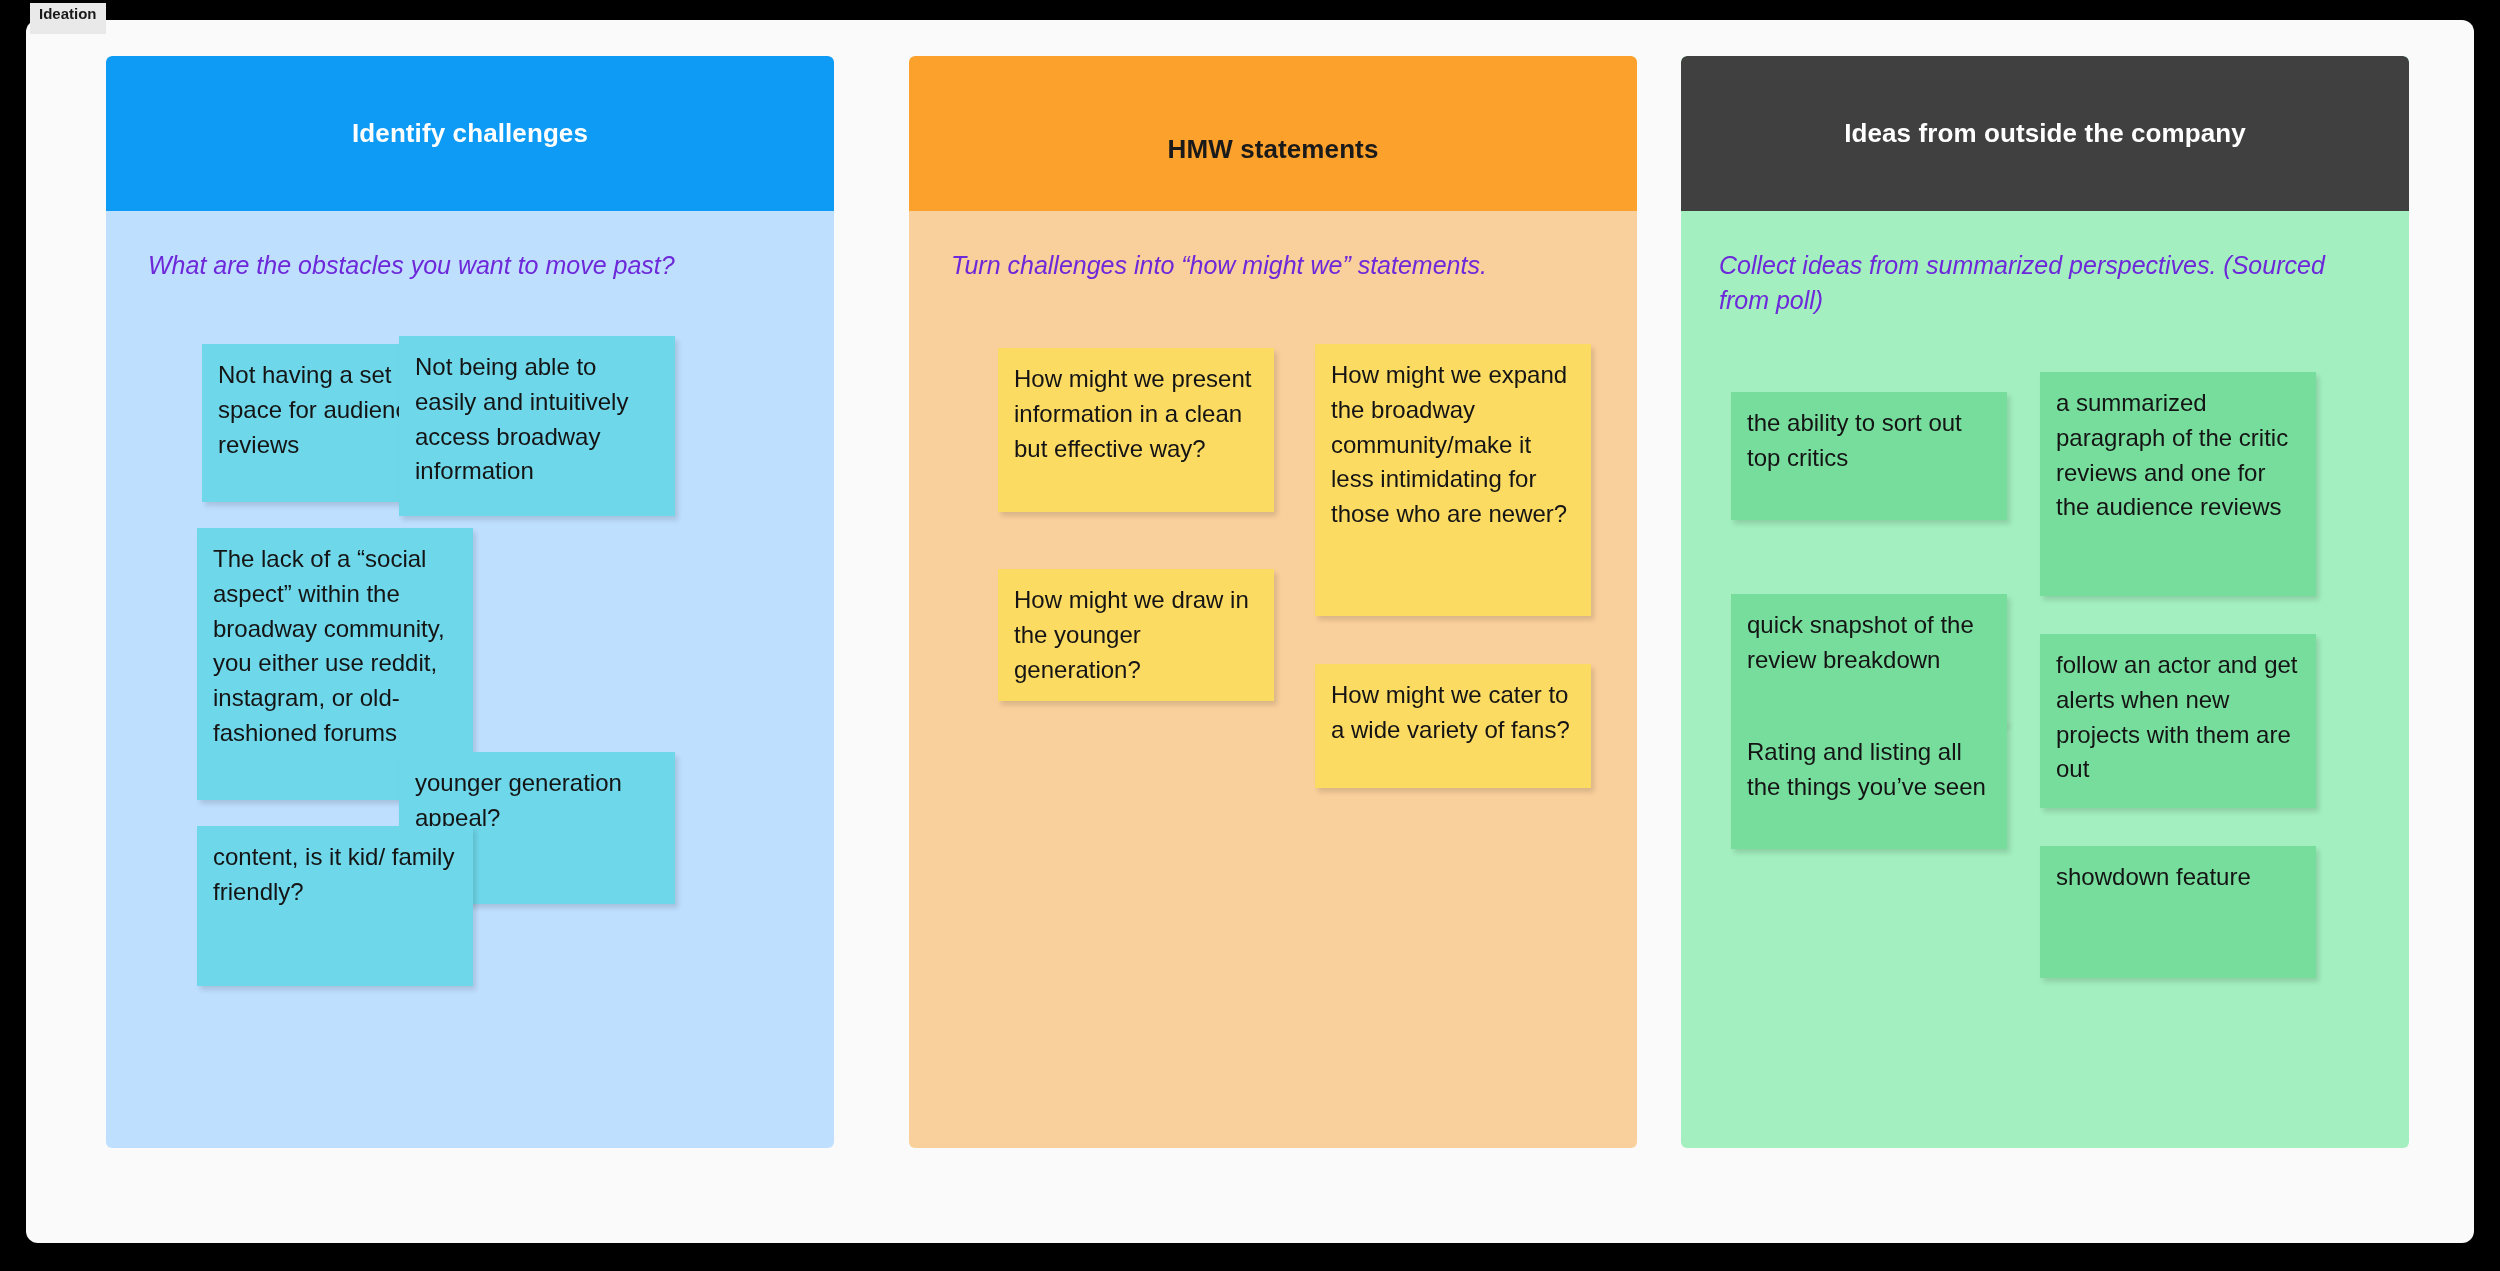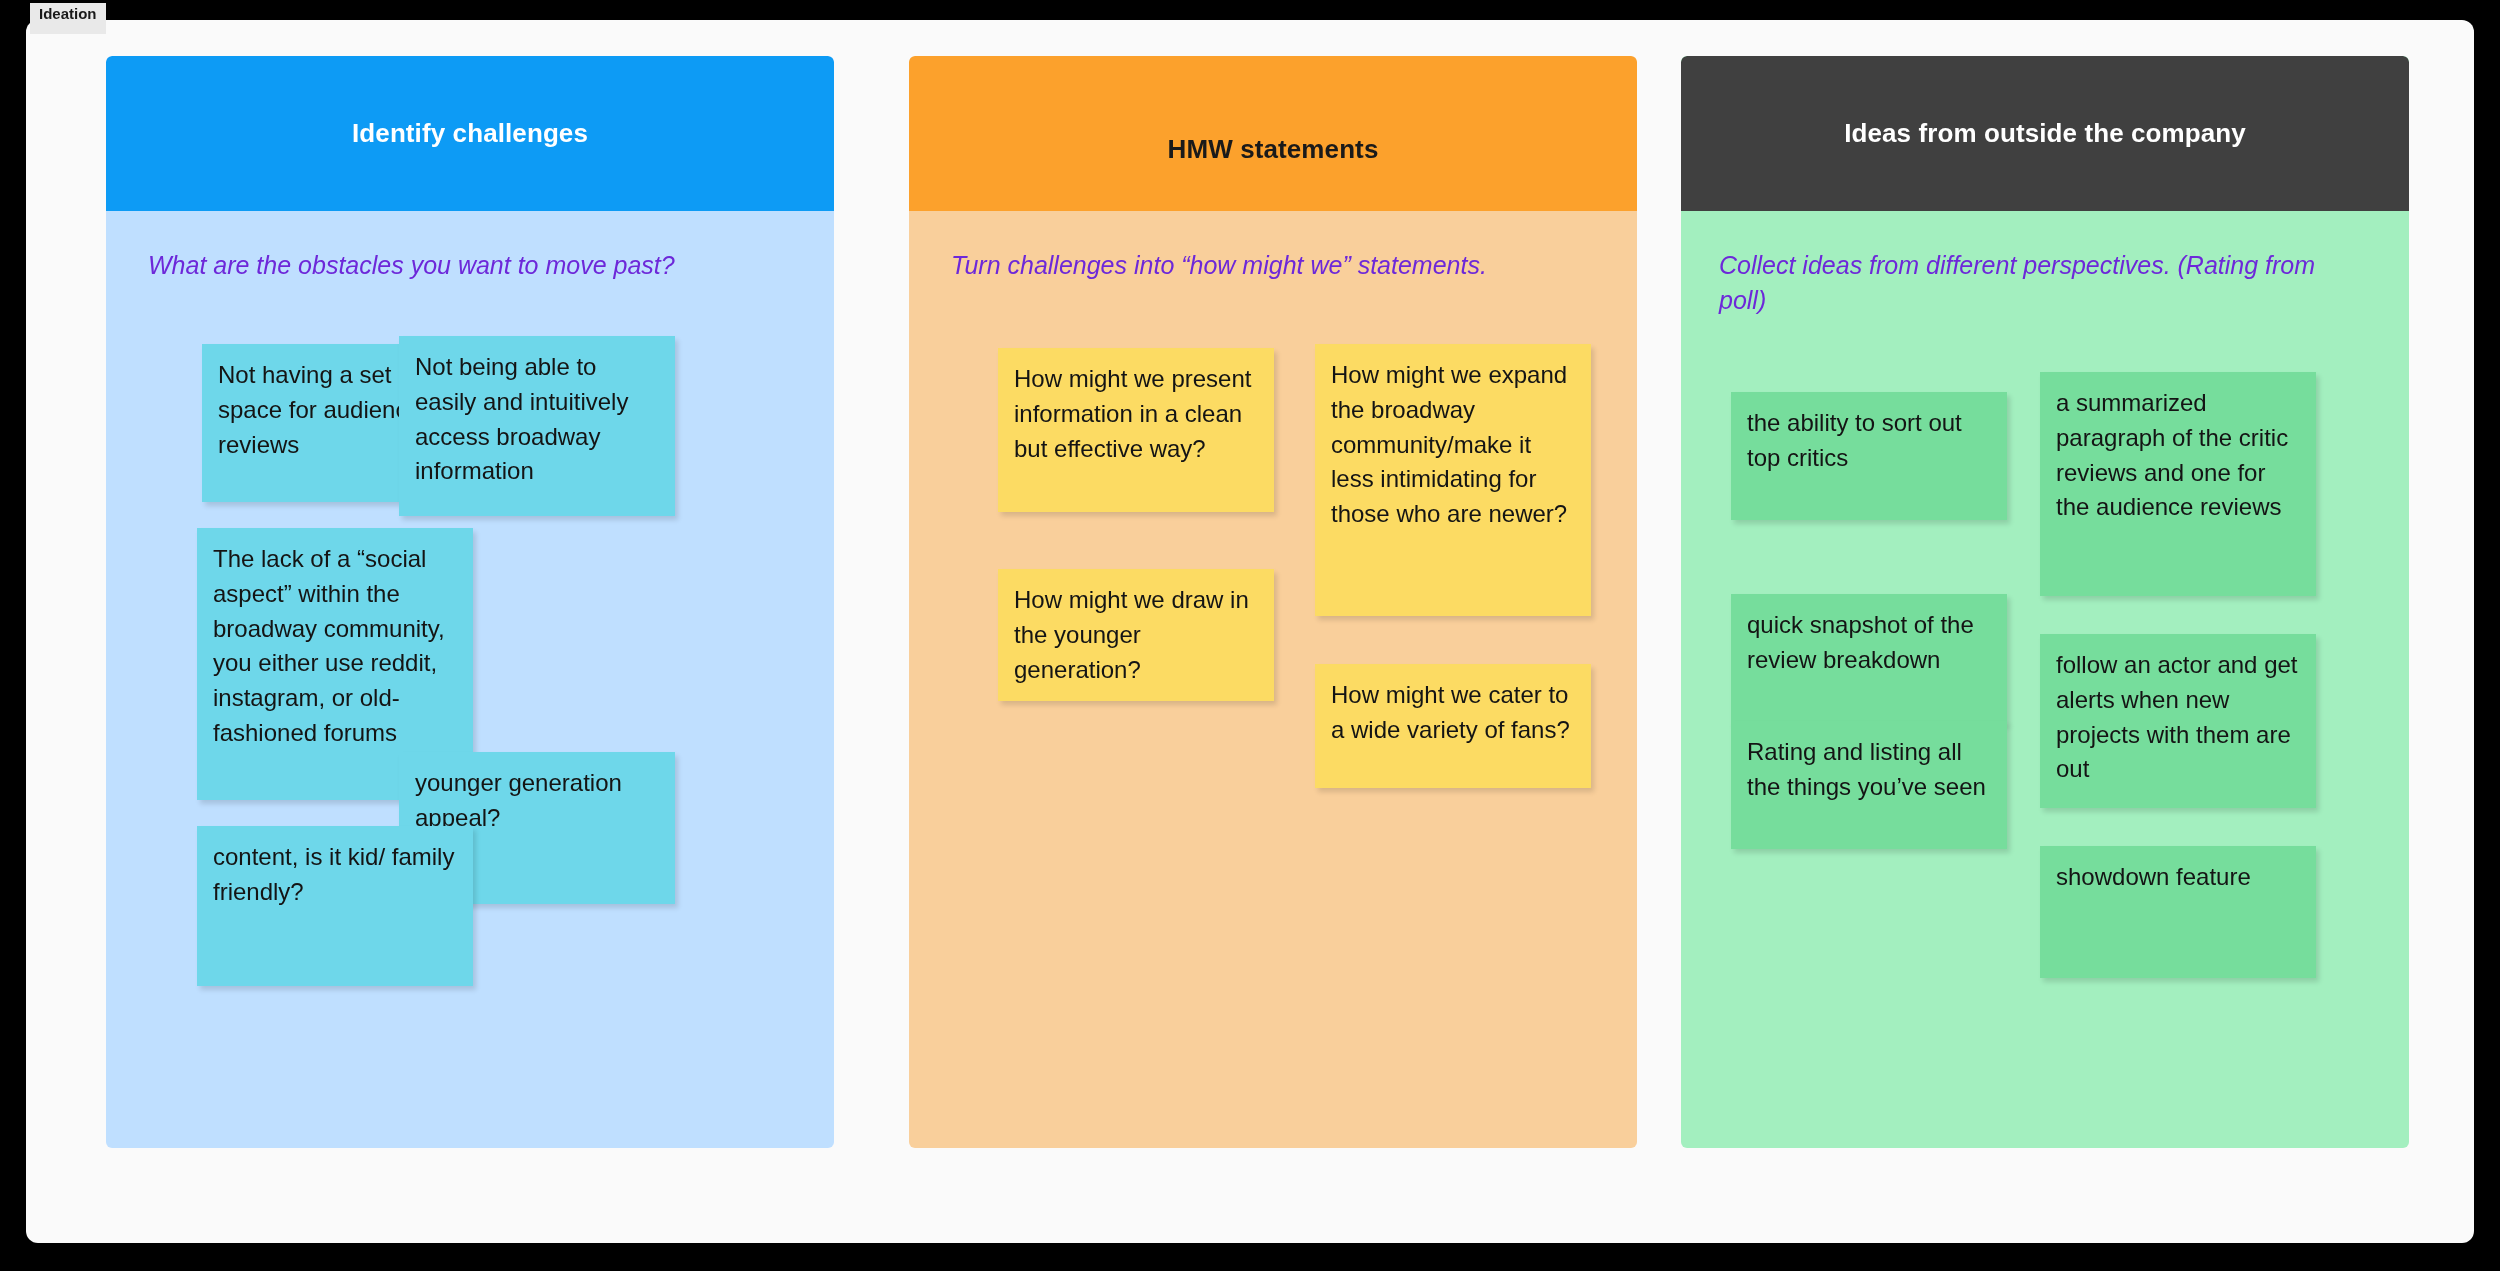--- a/index.html
+++ b/index.html
@@ -143,21 +143,21 @@
 
       <div class="note note-yellow" style="left:65px; top:513px; width:276px; height:132px;">How might we draw in the younger generation?</div>
 
       <div class="note note-yellow" style="left:382px; top:608px; width:276px; height:124px;">How might we cater to a wide variety of fans?</div>
     </div>
 
     <div class="column" id="col-ideas">
       <div class="col-header">
         <div class="col-header-title">Ideas from outside the company</div>
       </div>
-      <div class="col-prompt">Collect ideas from different perspectives. (Rating from poll)</div>
+      <div class="col-prompt">Collect ideas from summarized perspectives. (Sourced from poll)</div>
 
       <div class="note note-green" style="left:50px; top:336px; width:276px; height:128px;">the ability to sort out top critics</div>
 
       <div class="note note-green" style="left:359px; top:316px; width:276px; height:224px;">a summarized paragraph of the critic reviews and one for the audience reviews</div>
 
       <div class="note note-green" style="left:50px; top:538px; width:276px; height:130px;">quick snapshot of the review breakdown</div>
 
       <div class="note note-green" style="left:359px; top:578px; width:276px; height:174px;">follow an actor and get alerts when new projects with them are out</div>
 
       <div class="note note-green" style="left:50px; top:665px; width:276px; height:128px;">Rating and listing all the things you’ve seen</div>

